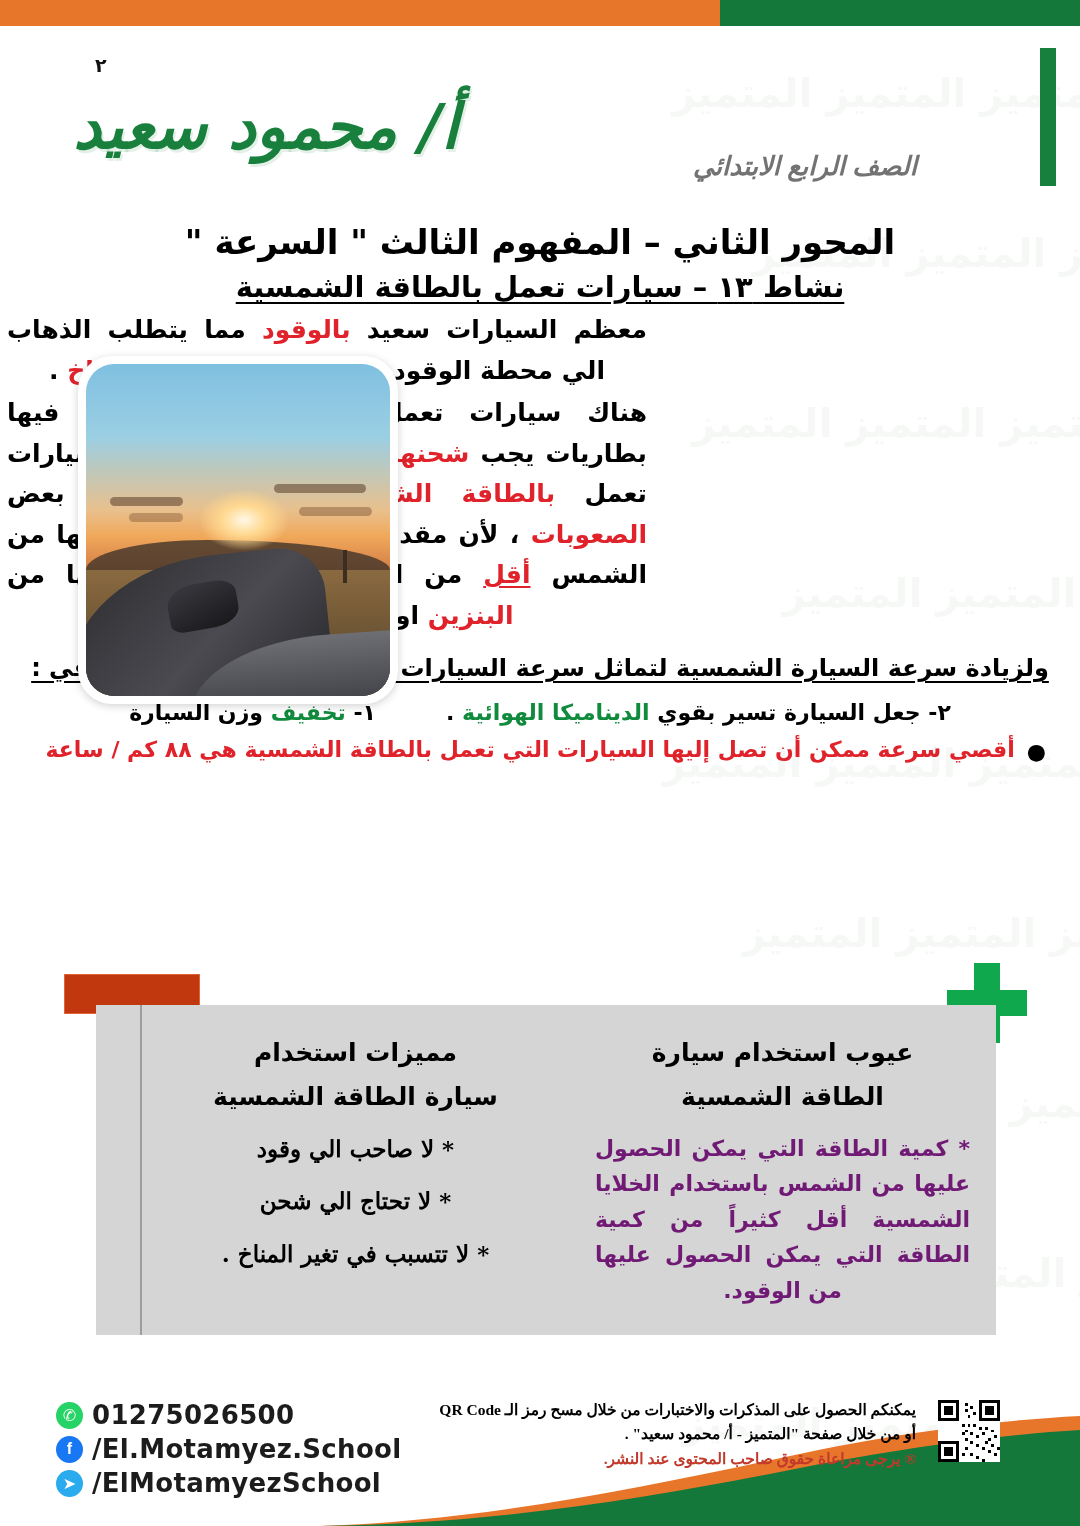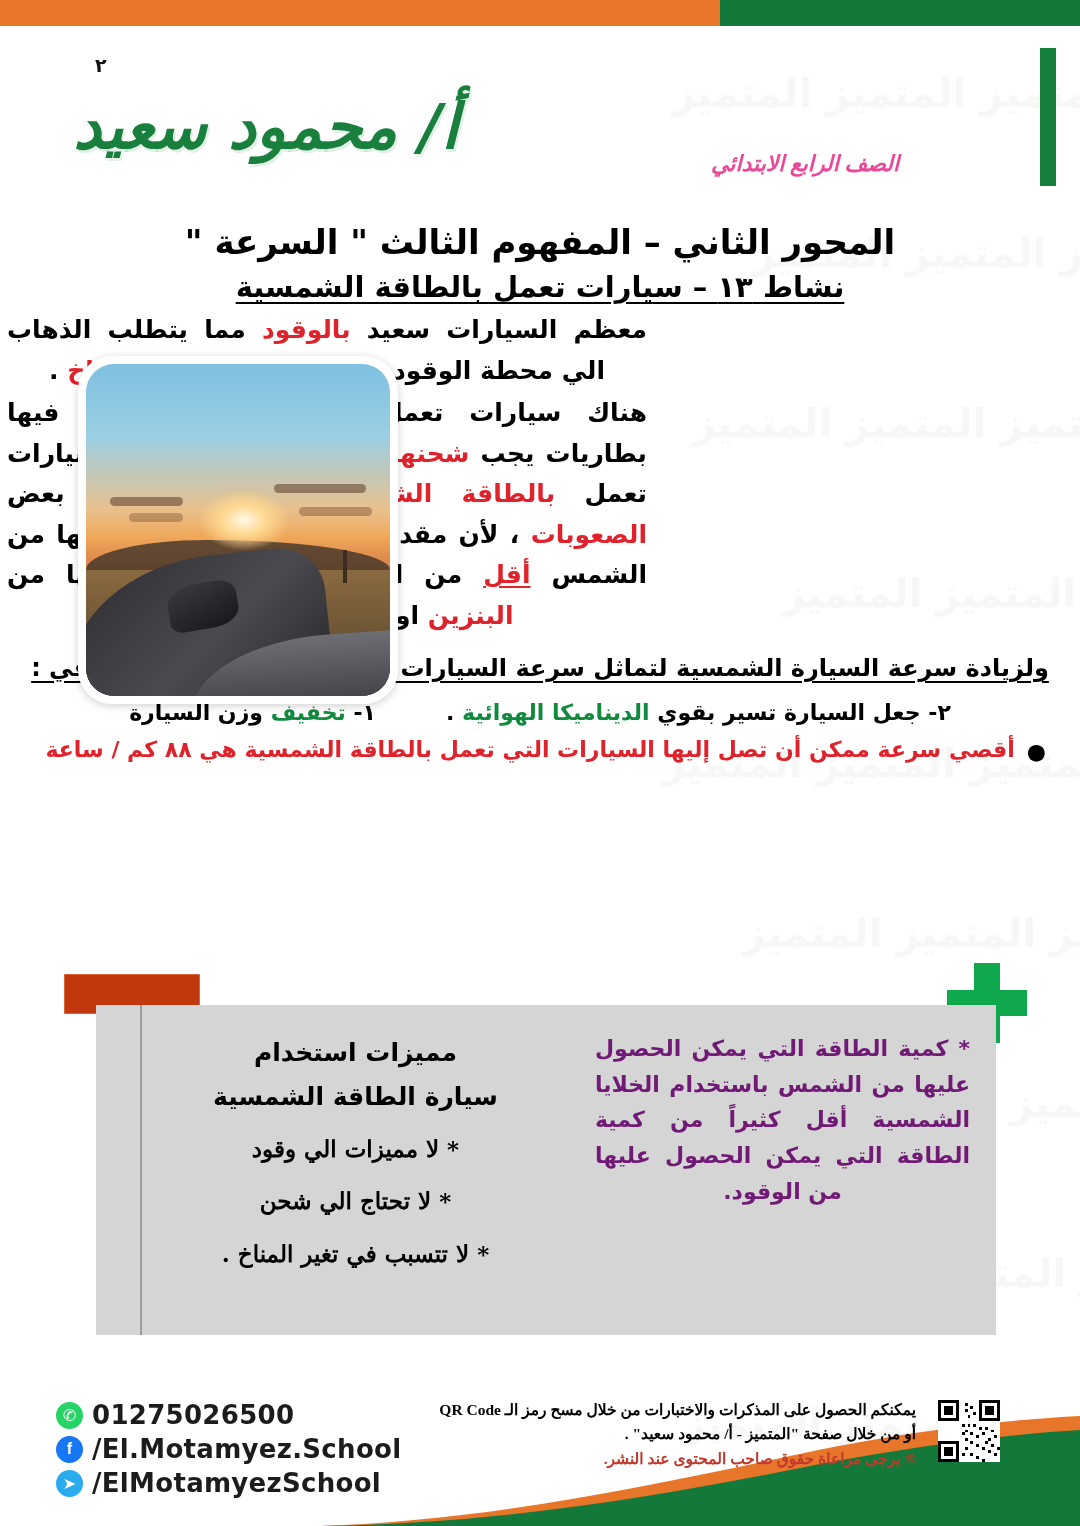--- a/index.html
+++ b/index.html
@@ -38,23 +38,23 @@
   }
   .brand-title{
     position:absolute;right:60px;top:28px;width:430px;
     text-align:center;color:#000;
     font-family:"DejaVu Serif","Liberation Serif",serif;
     font-size:47px;font-weight:700;line-height:1.05;
     font-style:italic;
   }
   .brand-sub{
     position:absolute;right:60px;top:125px;width:430px;
-    text-align:center;color:#ec4899;
-    font-family:Liberation Serif, serif;
-    font-size:22px;font-weight:700;font-style:italic;
+    text-align:center;color:#737373;
+    font-family:Liberation Sans, sans-serif;
+    font-size:26px;font-weight:700;font-style:italic;
   }
   .logo-wrap{position:absolute;left:26px;top:18px;width:480px;height:165px;}
   .logo-art{
     position:absolute;inset:0;
     display:flex;align-items:center;justify-content:center;
     font-family:"DejaVu Serif","Liberation Serif",serif;
     font-size:62px;font-weight:700;font-style:italic;
     color:#18803c;letter-spacing:-2px;
     text-shadow:2px 3px 0 rgba(24,128,60,.12);
   }
@@ -305,29 +305,33 @@
 <div class="compare-wrap">
   <div class="orange-rect"></div>
   <div class="green-plus">
     <div class="v"></div>
     <div class="h"></div>
   </div>
 
   <div class="compare-box">
 
     <div class="col">
+      <div class="col-head">
+        <div>عيوب استخدام سيارة</div>
+        <div>الطاقة الشمسية</div>
+      </div>
       <div class="col-para">* كمية الطاقة التي يمكن الحصول عليها من الشمس باستخدام الخلايا الشمسية أقل كثيراً من كمية الطاقة التي يمكن الحصول عليها من الوقود.</div>
     </div>
 
     <div class="col col-right">
       <div class="col-head">
         <div>مميزات استخدام</div>
         <div>سيارة الطاقة الشمسية</div>
       </div>
-      <div class="col-item">* لا مميزات الي وقود</div>
+      <div class="col-item">* لا صاحب الي وقود</div>
       <div class="col-item">* لا تحتاج الي شحن</div>
       <div class="col-item">* لا تتسبب في تغير المناخ .</div>
     </div>
 
   </div>
 </div>
 
 <div class="footer">
 
   <div class="wave">

